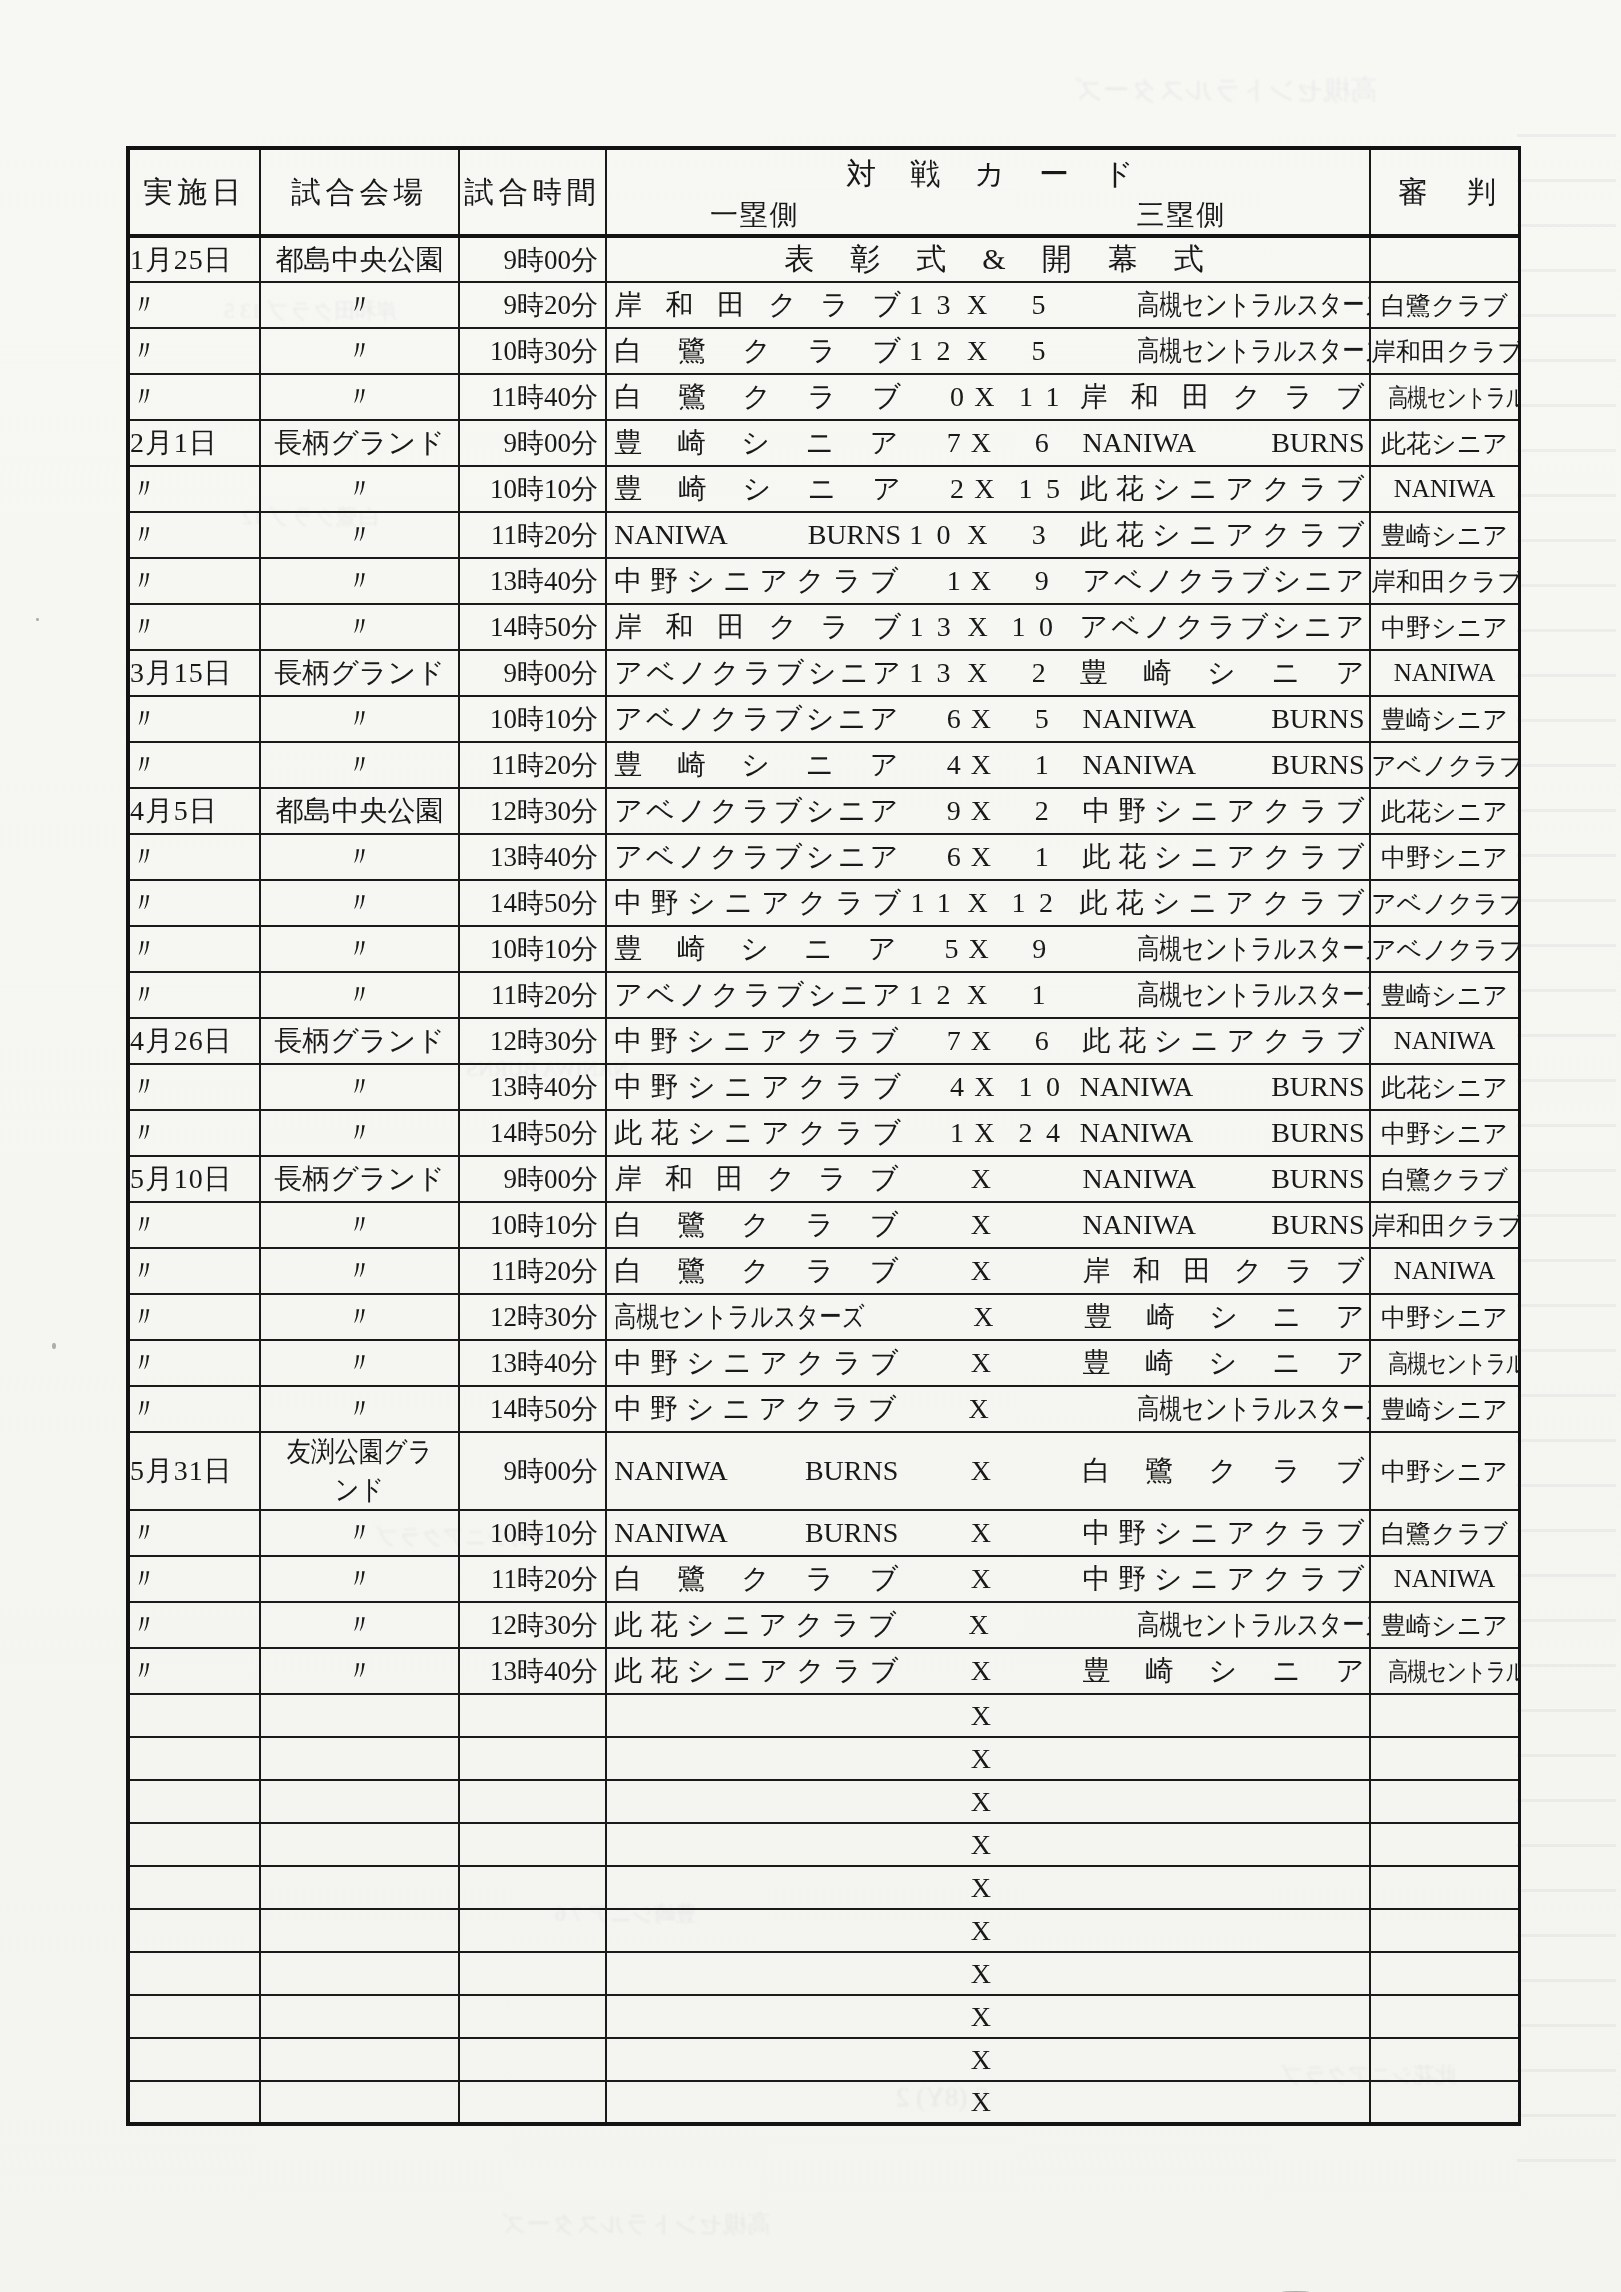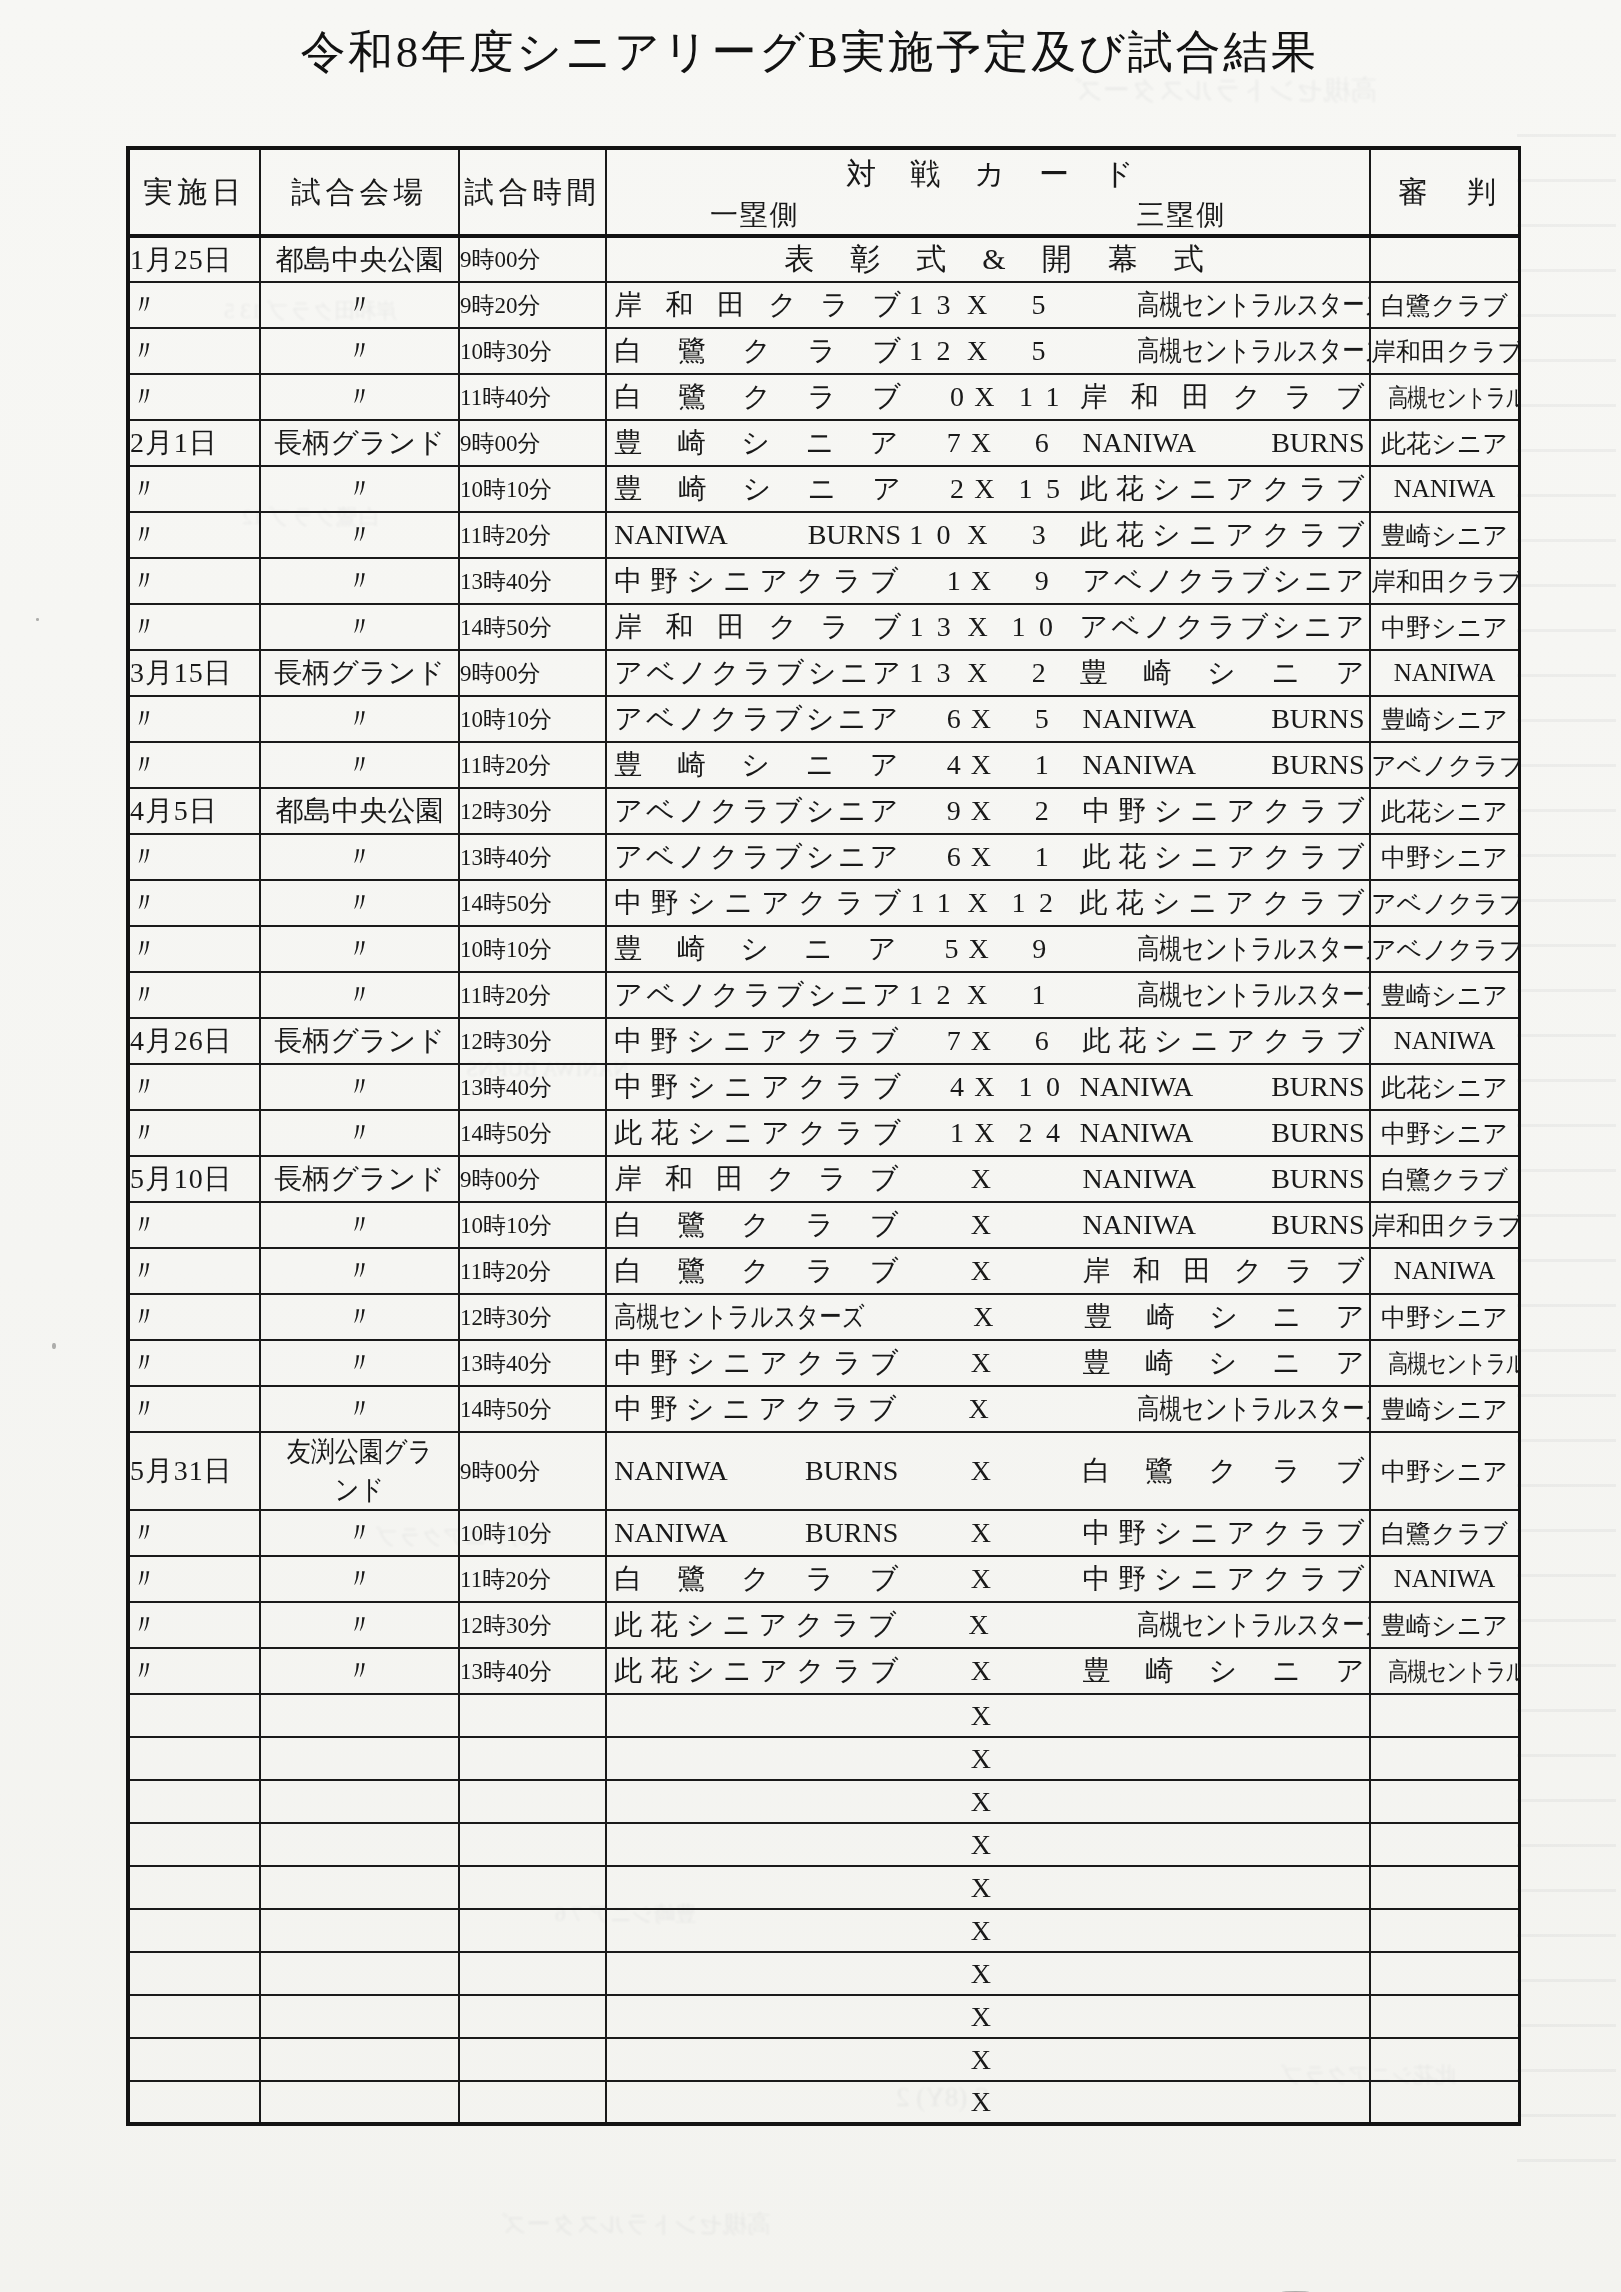--- a/index.html
+++ b/index.html
@@ -17,21 +17,21 @@
   th,td{border:2.7px solid #1a1a1a;padding:0;overflow:hidden;}
   thead th{height:82px;font-weight:normal;font-size:29.6px;letter-spacing:4.5px;vertical-align:middle;border-bottom:4.5px solid #131313;}
   .mc-top{font-size:30px;letter-spacing:34px;padding-left:38px;text-align:center;margin-top:3.6px;white-space:nowrap;}
   .mc-sub{display:flex;justify-content:space-between;padding:1.8px 143px 0 103px;font-size:28px;letter-spacing:1.8px;}
   .hdr-umpire{letter-spacing:39px;padding-left:27px;white-space:nowrap;}
   tbody tr{height:46px;}
   tbody tr.empty-row{height:43px;}
   td{font-size:28px;vertical-align:middle;}
   .cell-date{text-align:left;letter-spacing:0.9px;font-family:Liberation Serif, serif;}
   .cell-venue{text-align:center;margin-left:36px;}
-  .cell-time{text-align:left;padding-right:24px;font-size:23px;white-space:nowrap;}
+  .cell-time{text-align:right;padding-right:7px;font-size:27px;white-space:nowrap;}
   .cell-umpire{text-align:center;font-size:25px;white-space:nowrap;}
   .match-line{display:flex;align-items:center;width:100%;height:100%;}
   .club{display:block;white-space:nowrap;font-size:28px;}
   .club1{width:287px;margin-left:7.2px;text-align:justify;text-align-last:justify;}
   .club2{width:285px;margin-right:4.5px;margin-left:auto;text-align:justify;text-align-last:justify;}
   .s1{width:63px;text-align:right;font-size:28px;white-space:nowrap;}
   .s2{width:82px;text-align:center;font-size:28px;white-space:nowrap;}
   .xmark{width:41px;text-align:center;font-size:28px;}
   .wide{letter-spacing:13.4px;margin-right:-7.2px;}
   .condense{transform:scaleX(0.8);text-align-last:auto;}
@@ -43,21 +43,20 @@
   .bleed{position:absolute;transform:scaleX(-1);color:#2a3340;opacity:0.055;filter:blur(1.2px);white-space:nowrap;font-family:"Liberation Serif","DejaVu Serif",serif;}
   .bleed-strip{position:absolute;left:1517px;top:134px;width:99px;height:2051px;
     background:repeating-linear-gradient(to bottom,rgba(50,55,70,0.05) 0 2.7px,rgba(0,0,0,0) 2.7px 45px);}
   .speck{position:absolute;background:rgba(40,40,40,0.35);border-radius:50%;}
 </style>
 </head>
 <body>
 
 <div class="paper">
 
-  <div class="page-title">令和8年度シニアリーグB実施予定及び試合結果</div>
 
   <div class="tbl-wrap">
     <table>
       <colgroup>
         <col style="width:132px">
         <col style="width:199px">
         <col style="width:147px">
         <col style="width:764px">
         <col style="width:150px">
       </colgroup>

